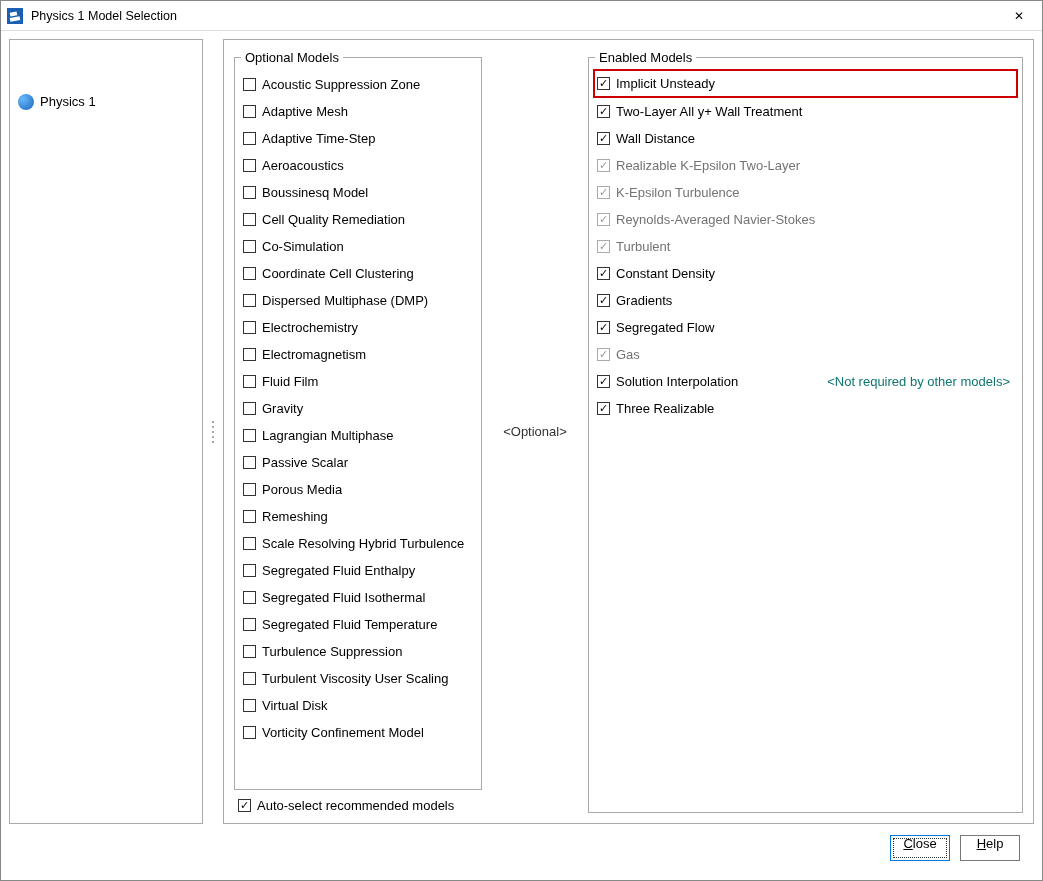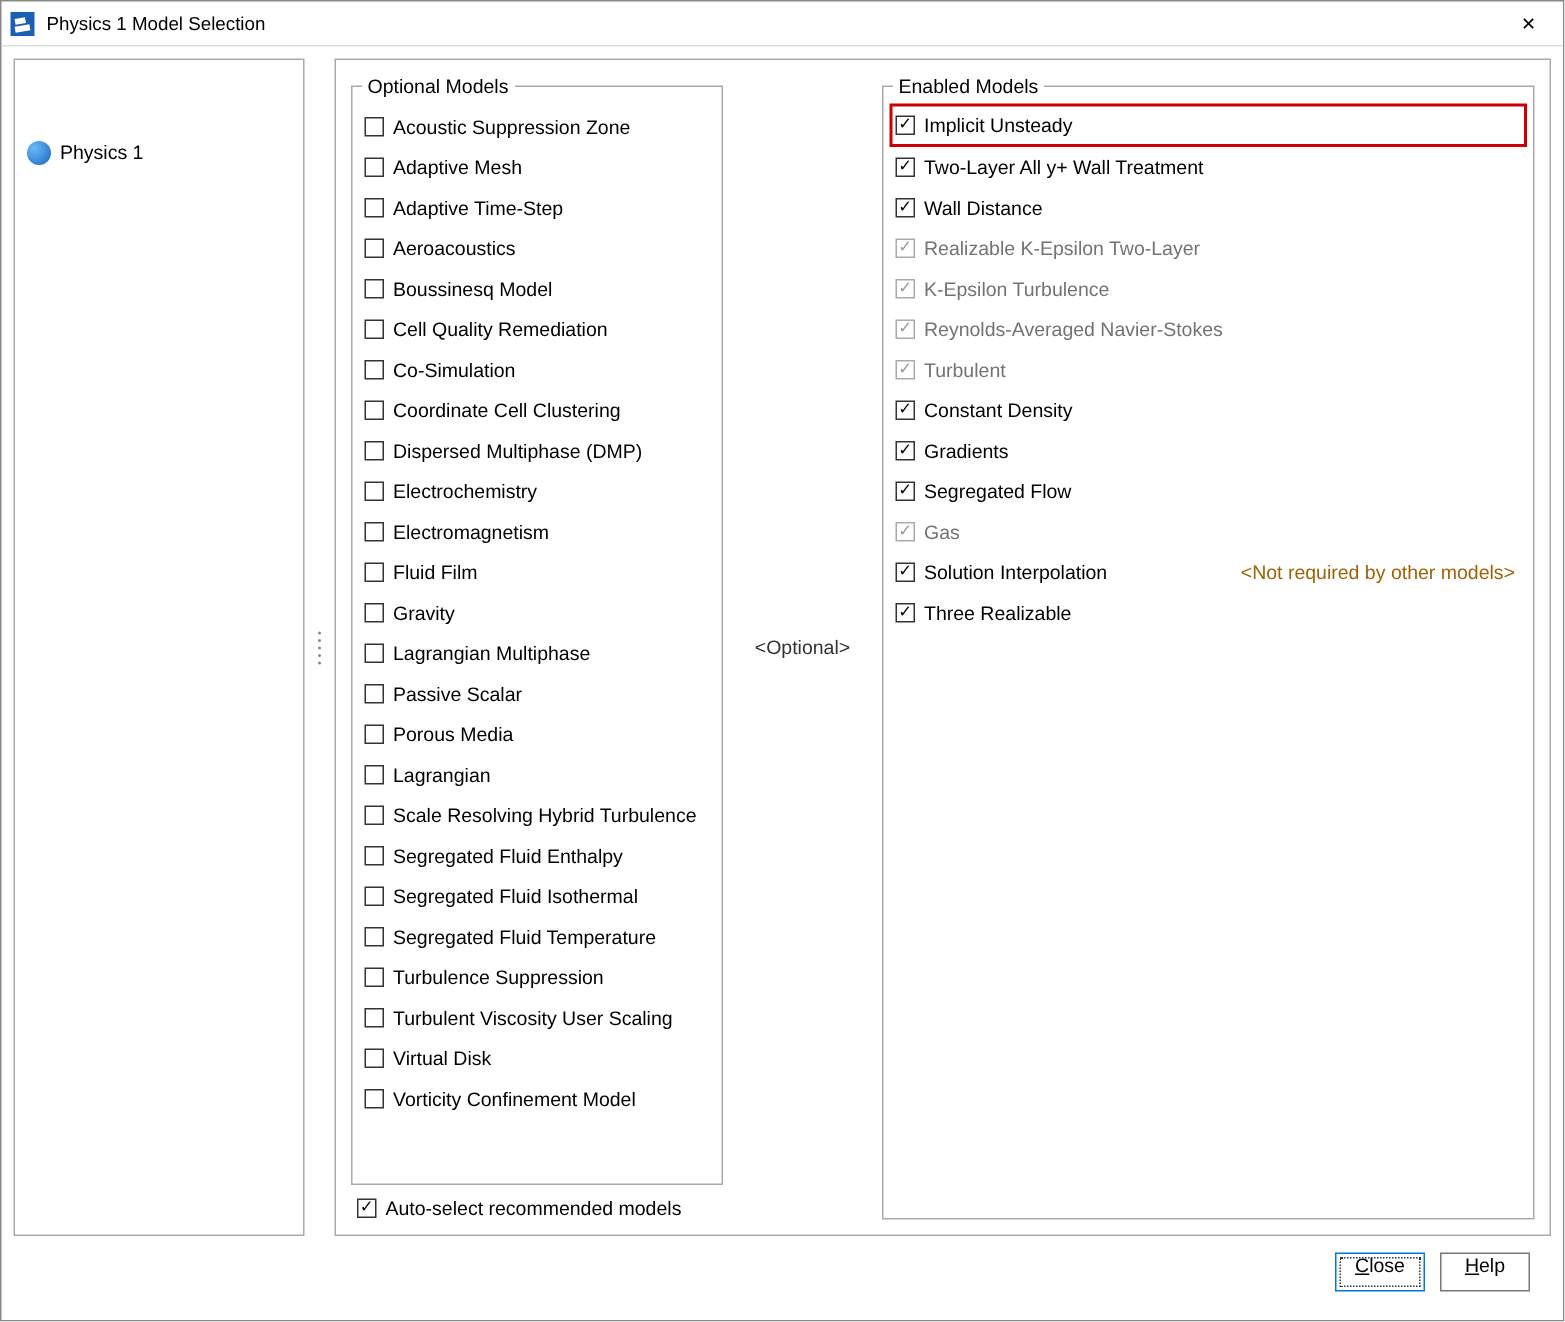--- a/index.html
+++ b/index.html
@@ -137,21 +137,21 @@
     display:inline-flex; align-items:center; justify-content:center;
     font-size:10px; line-height:1;
     cursor:pointer;
     background:#fff;
     flex-shrink:0;
   }
   .check.checked::after { content:"✓"; font-size:11px; position:relative; top:0; }
   .check.disabled { border-color:#aaa; color:#999; cursor:default; }
   .label { white-space:nowrap; }
   .label.disabled { color:#737373; }
-  .note { color:#a16207; margin-left:auto; padding-right:6px; white-space:nowrap; }
+  .note { color:#0f766e; margin-left:auto; padding-right:6px; white-space:nowrap; }
 
   .mid-text { color:#333; }
 
   .auto-row {
     display:flex; align-items:center;
     margin-top:8px;
     gap:6px;
     padding-left:4px;
   }
 
@@ -272,21 +272,21 @@
                   <div class="model-row">
                     <span class="check"></span>
                     <span class="label">Passive Scalar</span>
                   </div>
                   <div class="model-row">
                     <span class="check"></span>
                     <span class="label">Porous Media</span>
                   </div>
                   <div class="model-row">
                     <span class="check"></span>
-                    <span class="label">Lagrangian</span>
+                    <span class="label">Remeshing</span>
                   </div>
                   <div class="model-row">
                     <span class="check"></span>
                     <span class="label">Scale Resolving Hybrid Turbulence</span>
                   </div>
                   <div class="model-row">
                     <span class="check"></span>
                     <span class="label">Segregated Fluid Enthalpy</span>
                   </div>
                   <div class="model-row">

